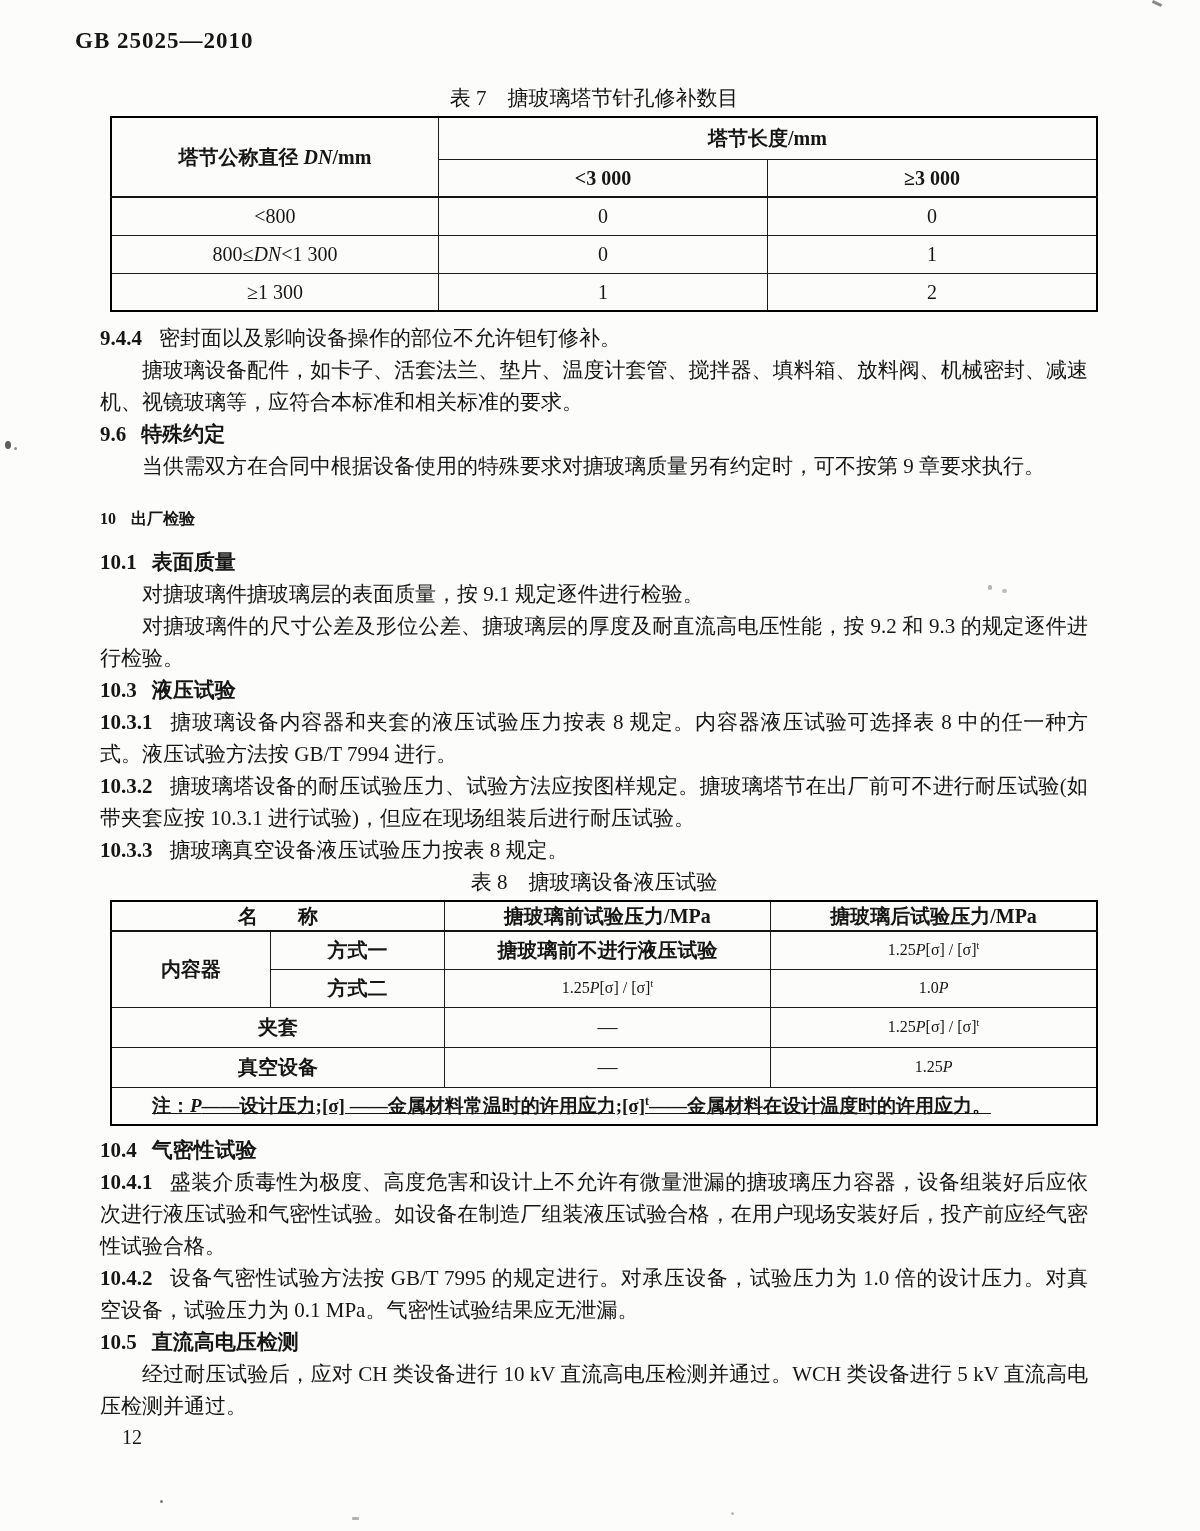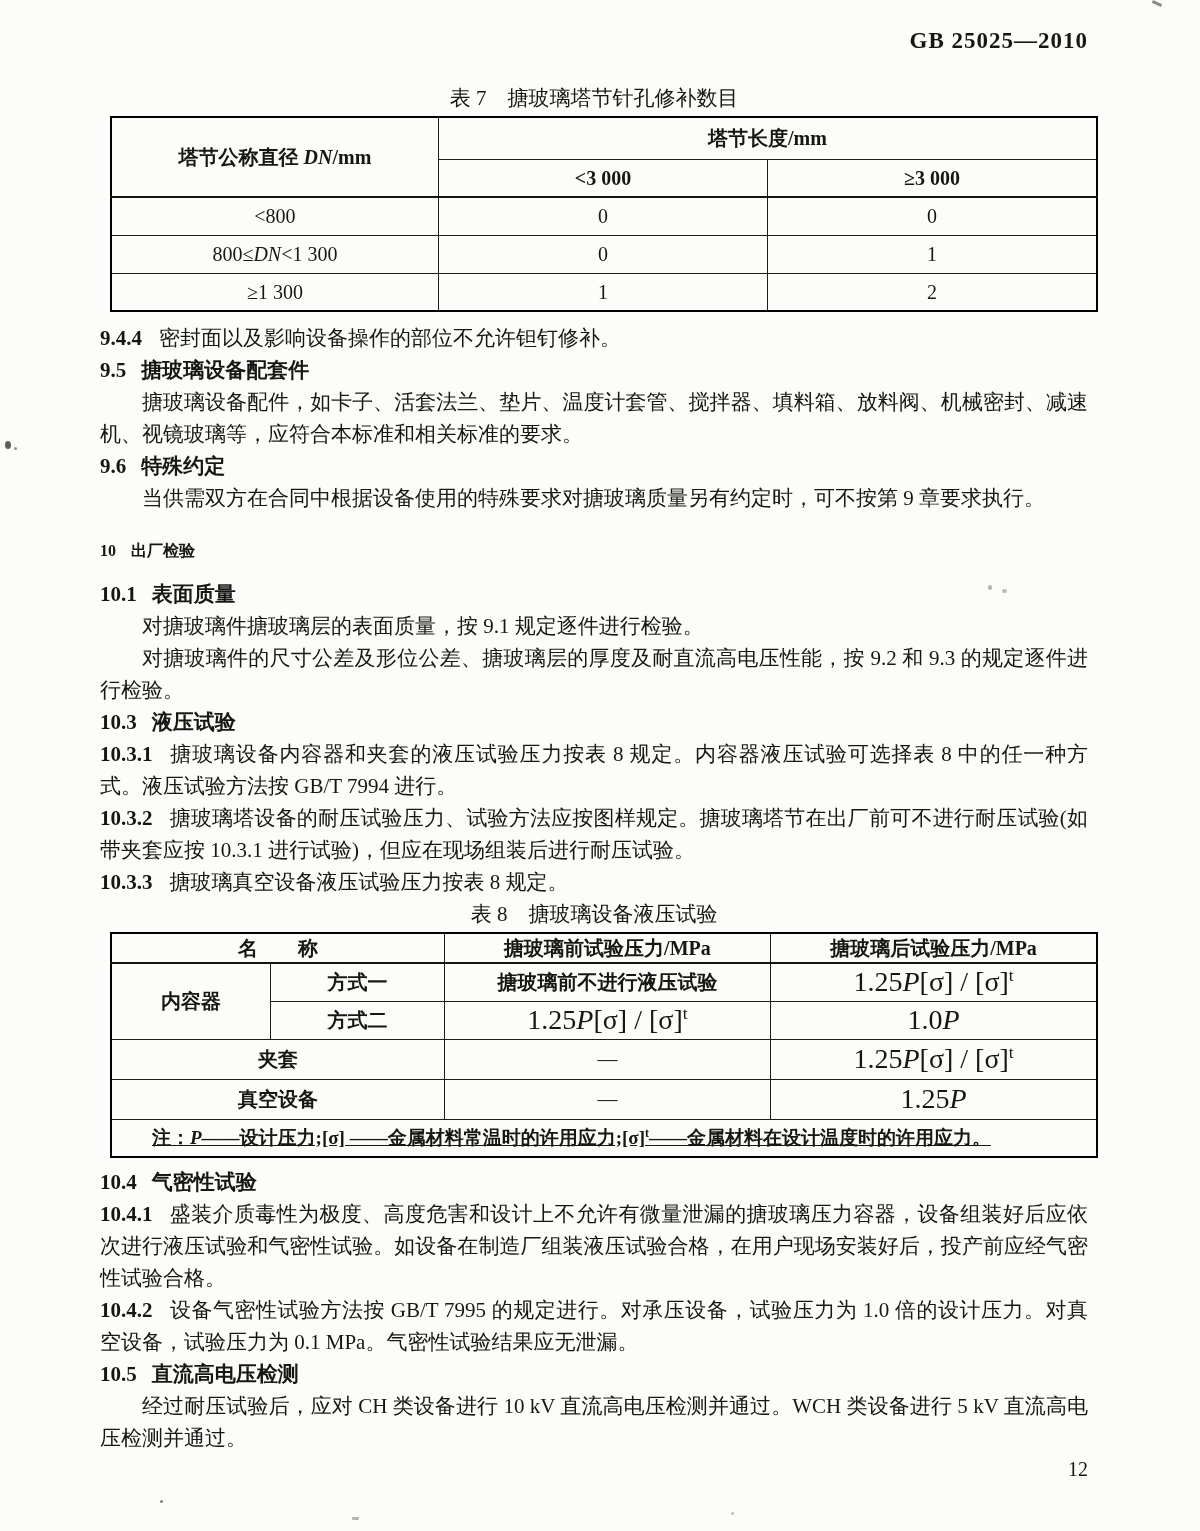--- a/index.html
+++ b/index.html
@@ -12,21 +12,21 @@
     font-family:"Liberation Serif","DejaVu Serif",serif;
     box-sizing:border-box;
     padding:26px 112px 0 100px;
     overflow:hidden;
   }
   .doc-number{
     font-size:23px;font-weight:700;letter-spacing:1px;
     font-family:"Liberation Serif","DejaVu Serif",serif;
     margin:0 0 0 -25px;line-height:30px;
   }
-  p{margin:0;text-align:right;}
+  p{margin:0;}
   .tbl-title{
     text-align:center;font-weight:400;font-size:21px;line-height:32px;
     margin-top:26px;
   }
   .tbl-title.t8{margin-top:0;}
   table{
     border-collapse:collapse;width:100%;
     margin-top:2px;margin-left:10px;
     table-layout:fixed;
   }
@@ -42,21 +42,21 @@
   
   .t7 .r-h1 td{height:42px;}
   .t7 .r-h2 td{height:38px;}
   .t7 .r-d td{height:38px;}
   
   .t8t .r-h td{height:24px;}
   .t8t .r-m td{height:38px;}
   .t8t .r-w td{height:40px;}
   .t8t .r-n td{height:38px;text-align:left;padding-left:40px;font-weight:700;font-size:19px;text-decoration:underline;}
   .label-cell{font-weight:700;}
-  .formula{font-size:28px;}
+  .formula{font-size:16px;}
   .formula i,.note-row i{font-family:"Liberation Serif","DejaVu Serif",serif;font-style:italic;}
   sup{font-size:0.62em;vertical-align:super;line-height:0;}
   
   .clause,.bodyp,.heading,.chapter{
     font-size:21px;line-height:32px;text-align:justify;
   }
   .heading{font-weight:700;}
   .chapter{font-weight:700;font-size:16px;margin-top:20px;line-height:34px;}
   .after-chapter{margin-top:10px;}
   .num{font-weight:700;margin-right:17px;white-space:nowrap;}
@@ -118,23 +118,20 @@
         <td>1</td>
         <td>2</td>
       </tr>
     </tbody>
   </table>
 
   <p class="clause mt10">
     <span class="num">9.4.4</span><span>密封面以及影响设备操作的部位不允许钽钉修补。</span>
   </p>
 
-  <p class="heading">
-    <span class="h-num">9.5</span><span>搪玻璃设备配套件</span>
-  </p>
   <p class="bodyp indent">搪玻璃设备配件，如卡子、活套法兰、垫片、温度计套管、搅拌器、填料箱、放料阀、机械密封、减速机、视镜玻璃等，应符合本标准和相关标准的要求。</p>
 
   <p class="heading">
     <span class="h-num">9.6</span><span>特殊约定</span>
   </p>
   <p class="bodyp indent">当供需双方在合同中根据设备使用的特殊要求对搪玻璃质量另有约定时，可不按第 9 章要求执行。</p>
 
   <p class="chapter">
     <span class="h-num">10</span><span>出厂检验</span>
   </p>

